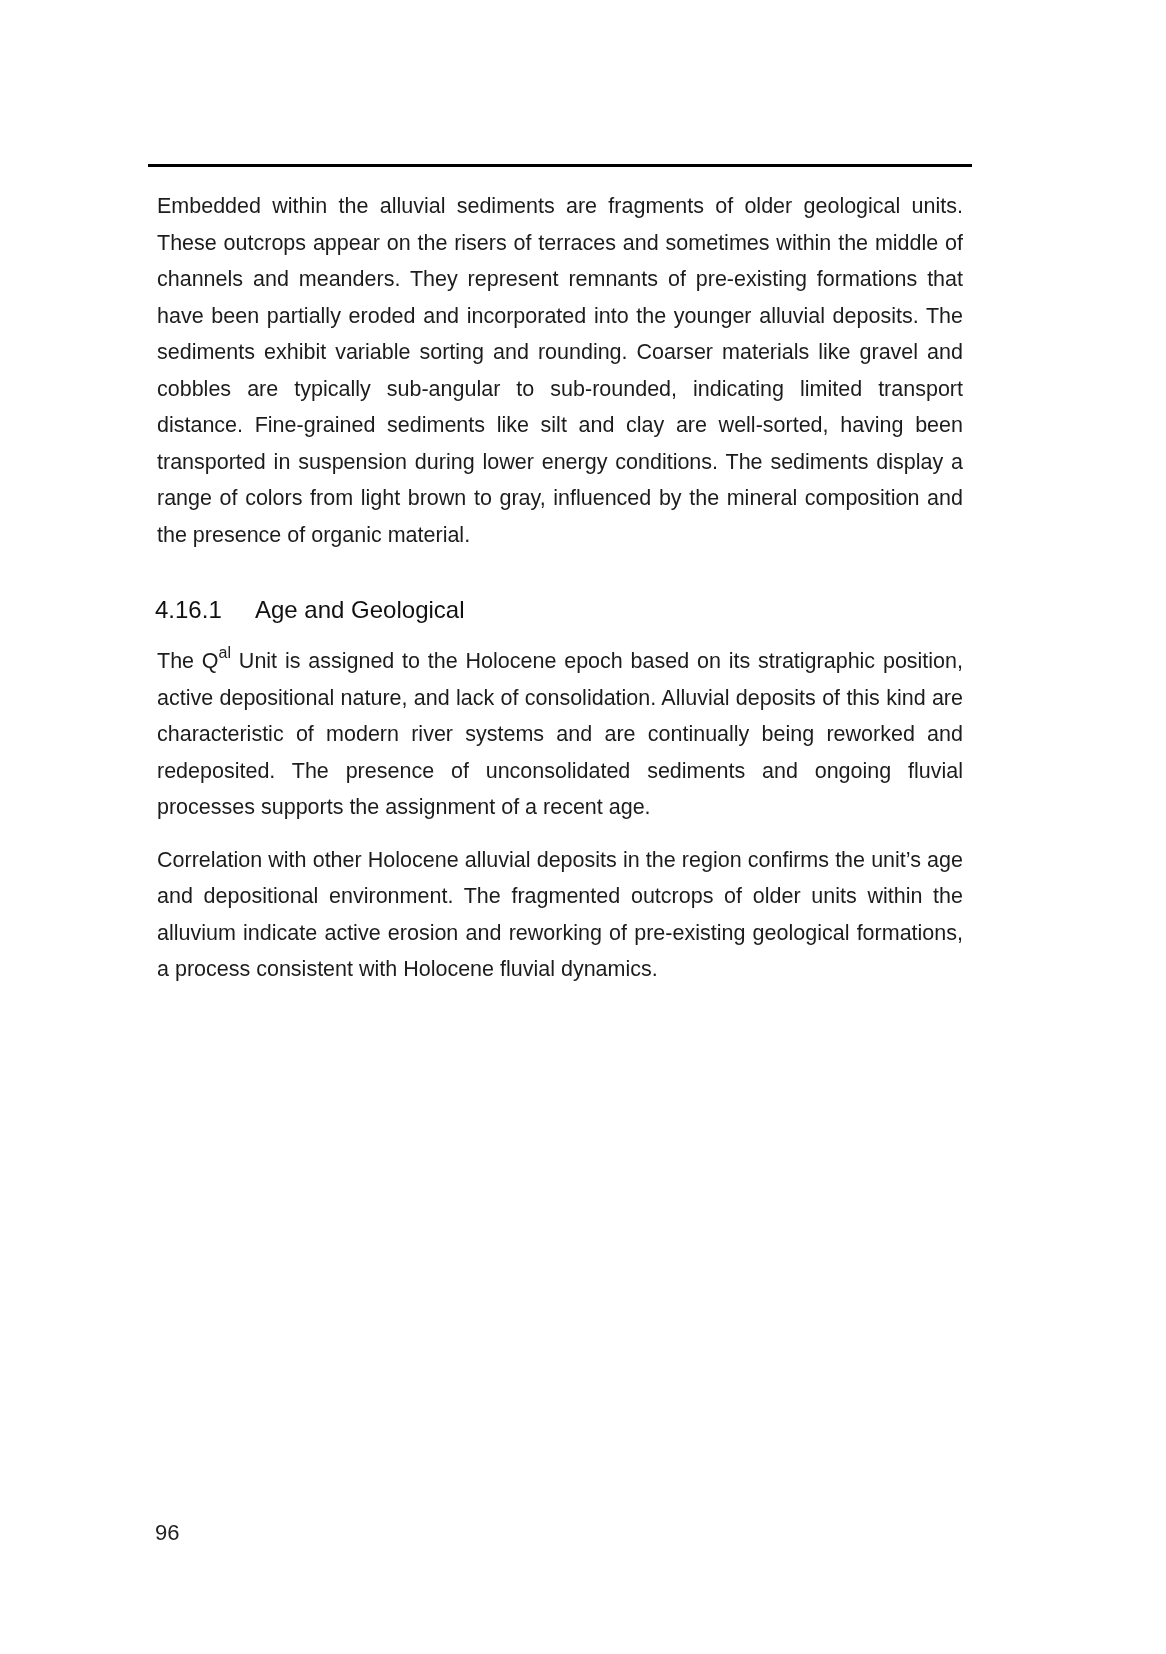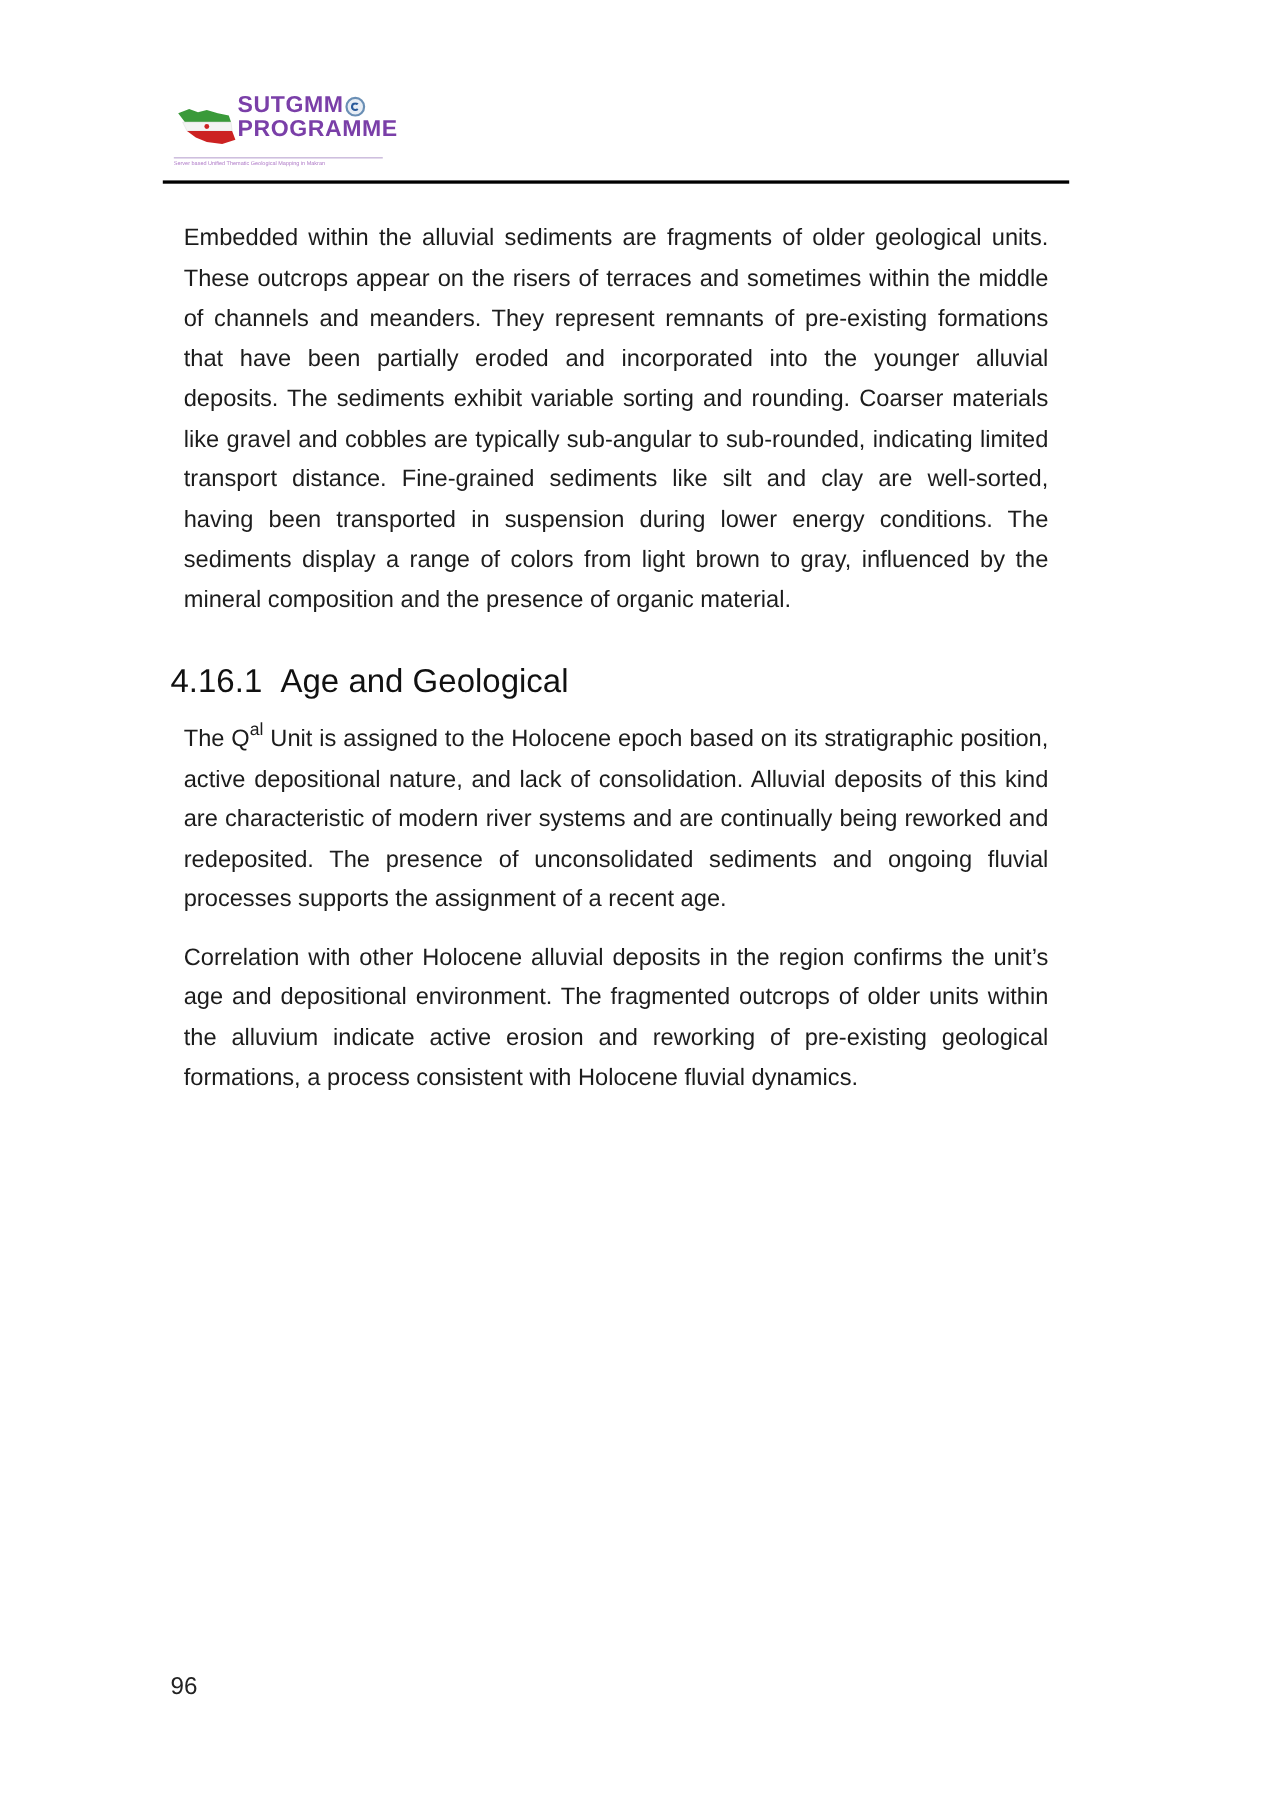--- a/index.html
+++ b/index.html
@@ -104,29 +104,29 @@
       height: 3px;
       background: #000;
     }
     .content {
       position: absolute;
       left: 155px;
       top: 186px;
       width: 810px;
     }
     .para {
-      margin: 12px;
+      margin: 2px;
       font-size: 21.5px;
       line-height: 36.5px;
       text-align: justify;
       color: #1c1c1c;
     }
     .section-heading {
       margin: 40px 0 0 0;
-      font-size: 30px;
+      font-size: 24px;
       font-weight: normal;
       line-height: 34px;
       color: #111;
       display: flex;
     }
     .section-heading .num { width: 100px; }
     .para-2 { margin-top: 16px; }
     .para-3 { margin-top: 16px; }
     sup.q-super { font-size: 16px; vertical-align: 10px; line-height: 0; }
     .page-number {
@@ -134,35 +134,20 @@
       left: 155px;
       top: 1520px;
       font-size: 22px;
       color: #222;
     }
   </style>
 </head>
 <body>
 
 <header class="page-header">
-  <div class="logo">
-    <svg class="logo-map" viewBox="0 0 58 42">
-      <path d="M4 10 L14 6 L22 9 L30 7 L40 10 L50 12 L52 18 L10 18 Z" fill="#3a9a3a"></path>
-      <path d="M8 18 L52 18 L53 26 L12 26 Z" fill="#f4f4f4" stroke="#ddd" stroke-width="0.5"></path>
-      <path d="M12 26 L53 26 L56 34 L44 38 L30 36 L20 32 Z" fill="#cc2222"></path>
-      <circle cx="30" cy="22" r="2.2" fill="#cc2222"></circle>
-    </svg>
-    <div class="logo-title">
-      <span class="l1">SUTGMM</span>
-      <span class="l2">PROGRAMME</span>
-    </div>
-    <div class="logo-emblem"></div>
-    <div class="logo-rule"></div>
-    <div class="logo-subtitle">Server based Unified Thematic Geological Mapping in Makran</div>
-  </div>
   <div class="header-rule"></div>
 </header>
 
 <main class="content">
   <p class="para">Embedded within the alluvial sediments are fragments of older geological units. These outcrops appear on the risers of terraces and sometimes within the middle of channels and meanders. They represent remnants of pre-existing formations that have been partially eroded and incorporated into the younger alluvial deposits. The sediments exhibit variable sorting and rounding. Coarser materials like gravel and cobbles are typically sub-angular to sub-rounded, indicating limited transport distance. Fine-grained sediments like silt and clay are well-sorted, having been transported in suspension during lower energy conditions. The sediments display a range of colors from light brown to gray, influenced by the mineral composition and the presence of organic material.</p>
 
   <h2 class="section-heading">
     <span class="num">4.16.1</span>
     <span>Age and Geological</span>
   </h2>

